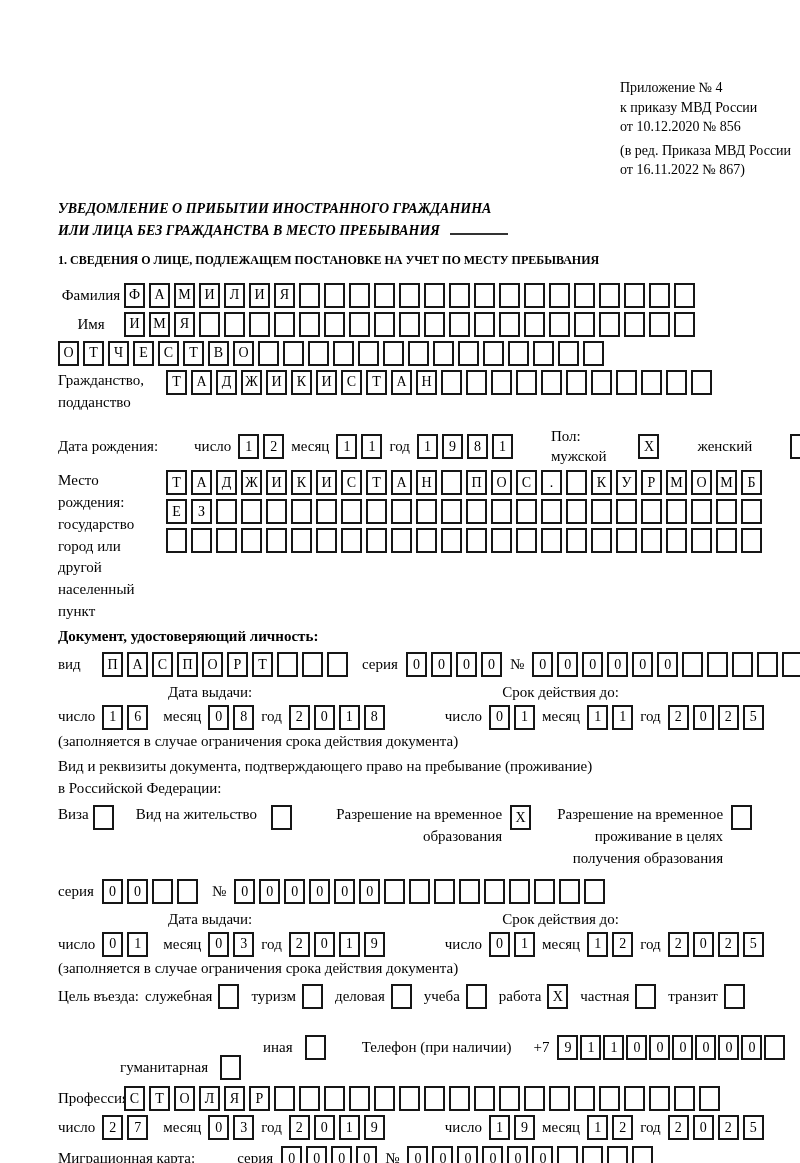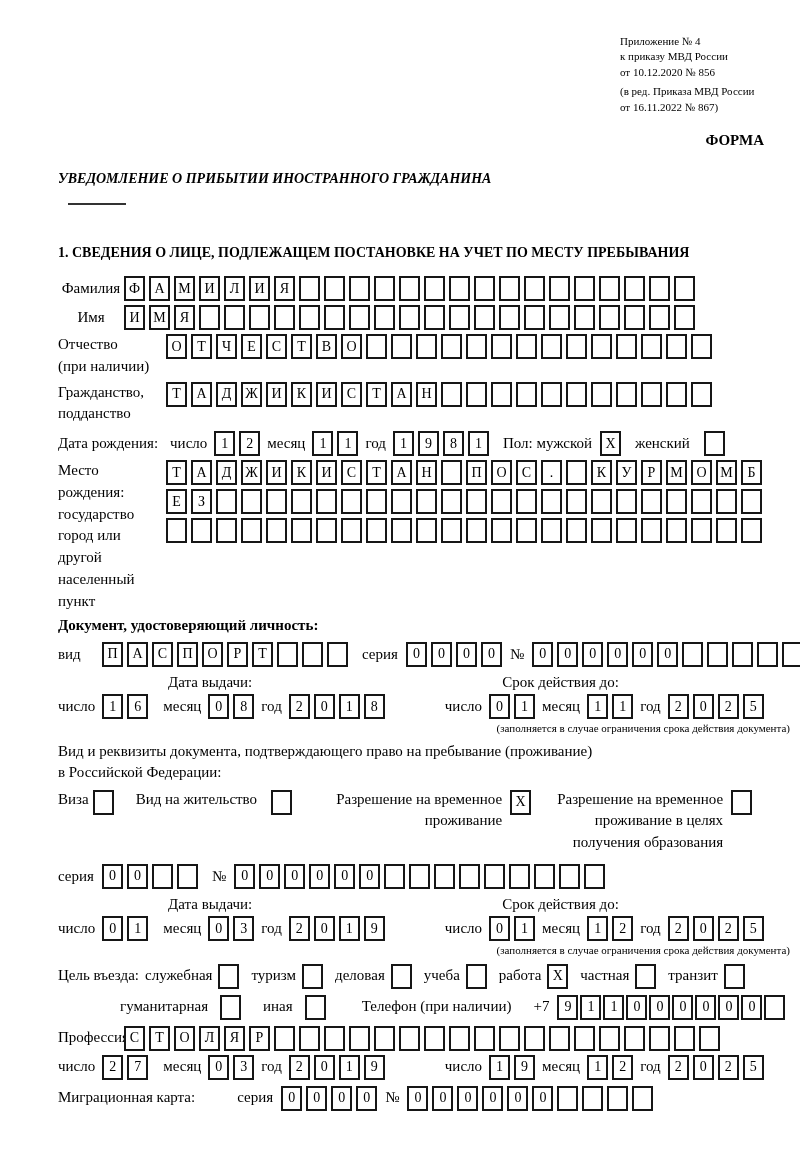--- a/index.html
+++ b/index.html
@@ -6,29 +6,29 @@
   html,body { margin:0; padding:0; }
   body {
     width:800px; height:1163px; overflow:hidden;
     background:#ffffff; color:#000;
     font-family:"Liberation Serif","DejaVu Serif",serif;
     font-size:15px; line-height:1.3;
   }
   .page { padding:34px 8px 0 58px; width:800px; }
 
   
-  .hdr { margin-left:562px; font-size:11px; line-height:1.4; }
+  .hdr { margin-left:562px; font-size:14px; line-height:1.4;margin-top:44px; }
   .hdr .gap { height:4px; }
   .forma { text-align:right; padding-right:28px; font-weight:bold; font-size:15px; margin-top:16px; }
 
   
   .title { text-align:left; font-weight:bold; font-size:14px; line-height:1.55; margin-top:18px;font-style:italic; }
   .title-underline { display:inline-block; width:58px; border-bottom:2.5px solid #333; height:14px; margin-left:10px; }
 
-  .sec-heading { font-weight:bold; font-size:14px; margin-top:32px; margin-bottom:14px; white-space:nowrap; }
+  .sec-heading { font-weight:bold; font-size:12px; margin-top:12px; margin-bottom:14px; white-space:nowrap; }
 
   
   .boxes { display:inline-flex; gap:4px; flex:0 0 auto; }
   .boxes.tight { gap:2px; }
   .box {
     width:21px; height:25px; flex:0 0 auto;
     border:2px solid #161616; background:#fff;
     display:inline-flex; align-items:center; justify-content:center;
     font-size:14px; line-height:1;
   }
@@ -41,21 +41,21 @@
   .lbl2 { line-height:1.45; }
 
   .mrl { margin-left:8px; } .mrl2 { margin-left:14px; }
 
   
   .dg { display:inline-flex; align-items:center; }
   .dg > span { margin-right:7px; }
   .dg > span:last-child { margin-right:0; }
   .dates-head { display:flex; font-size:15px; margin-top:6px; margin-bottom:2px; }
   .dates-row { display:flex; align-items:center; margin-bottom:2px; }
-  .note { text-align:right; font-size:11px; margin:1px 2px 6px 0; }
+  .note { text-align:left; font-size:15px; margin:1px 2px 6px 0; }
 
   .center-bold { text-align:left; font-weight:bold; margin:4px 0 6px 0; }
   .plain { margin:2px 0; }
 
   
   .opts { display:flex; align-items:flex-start; margin-top:6px; margin-bottom:10px; }
   .opt { display:inline-flex; align-items:flex-start; }
   .opt .optlbl { text-align:right; line-height:1.45; }
   .opt .boxes { margin-left:8px; margin-top:1px; }
 
@@ -71,26 +71,25 @@
 
   <div class="hdr">
     <div>Приложение № 4</div>
     <div>к приказу МВД России</div>
     <div>от 10.12.2020 № 856</div>
     <div class="gap"></div>
     <div>(в ред. Приказа МВД России</div>
     <div>от 16.11.2022 № 867)</div>
   </div>
 
-  <div class="forma">ФОРМА</div>
 
   <div class="title">
     <div>УВЕДОМЛЕНИЕ О ПРИБЫТИИ ИНОСТРАННОГО ГРАЖДАНИНА</div>
     <div>
-      <span class="title-underline"></span>
+      <span>ИЛИ ЛИЦА БЕЗ ГРАЖДАНСТВА В МЕСТО ПРЕБЫВАНИЯ</span><span class="title-underline"></span>
     </div>
   </div>
 
   <div class="sec-heading">1. СВЕДЕНИЯ О ЛИЦЕ, ПОДЛЕЖАЩЕМ ПОСТАНОВКЕ НА УЧЕТ ПО МЕСТУ ПРЕБЫВАНИЯ</div>
 
   <div class="frow">
     <span class="flabel w66">Фамилия</span>
     <span class="boxes">
         <span class="box">Ф</span>
         <span class="box">А</span>
@@ -141,24 +140,20 @@
         <span class="box"></span>
         <span class="box"></span>
         <span class="box"></span>
         <span class="box"></span>
         <span class="box"></span>
         <span class="box"></span>
       </span>
   </div>
 
   <div class="frow top">
-    <span class="flabel w108 lbl2">
-      <span>Отчество</span><br>
-      <span>(при наличии)</span>
-    </span>
     <span class="boxes">
         <span class="box">О</span>
         <span class="box">Т</span>
         <span class="box">Ч</span>
         <span class="box">Е</span>
         <span class="box">С</span>
         <span class="box">Т</span>
         <span class="box">В</span>
         <span class="box">О</span>
         <span class="box"></span>
@@ -202,21 +197,21 @@
         <span class="box"></span>
         <span class="box"></span>
         <span class="box"></span>
         <span class="box"></span>
         <span class="box"></span>
         <span class="box"></span>
         <span class="box"></span>
       </span>
   </div>
 
-  <div class="frow" style="margin-top:6px;">
+  <div class="frow" style="margin-top:14px;gap:24px;">
     <span class="flabel">Дата рождения:</span>
     <span class="dg" style="margin-left:12px;">
       <span>число</span>
       <span class="boxes">
           <span class="box">1</span>
           <span class="box">2</span>
         </span>
       <span>месяц</span>
       <span class="boxes">
           <span class="box">1</span>
@@ -426,21 +421,21 @@
     </span>
     <span class="opt" style="margin-left:22px;">
       <span class="optlbl">Вид на жительство</span>
       <span class="boxes" style="margin-left:14px;">
           <span class="box"></span>
         </span>
     </span>
     <span class="opt" style="margin-left:22px;">
       <span class="optlbl" style="width:188px;">
         <span>Разрешение на временное</span><br>
-        <span>проживание</span>
+        <span>образования</span>
       </span>
       <span class="boxes">
           <span class="box">X</span>
         </span>
     </span>
     <span class="opt" style="margin-left:16px;">
       <span class="optlbl" style="width:176px;">
         <span>Разрешение на временное</span><br>
         <span>проживание в целях</span><br>
         <span>получения образования</span>
@@ -565,21 +560,21 @@
     </span>
     <span class="opt" style="margin-left:12px;">
       <span>транзит</span>
       <span class="boxes">
           <span class="box"></span>
         </span>
     </span>
   </div>
 
   <div class="purpose-row">
-    <span class="opt" style="margin-left:62px;">
+    <span class="opt" style="margin-left:62px;margin-top:40px;">
       <span>гуманитарная</span>
       <span class="boxes" style="margin-left:12px;">
           <span class="box"></span>
         </span>
     </span>
     <span class="opt" style="margin-left:22px;">
       <span>иная</span>
       <span class="boxes" style="margin-left:12px;">
           <span class="box"></span>
         </span>

